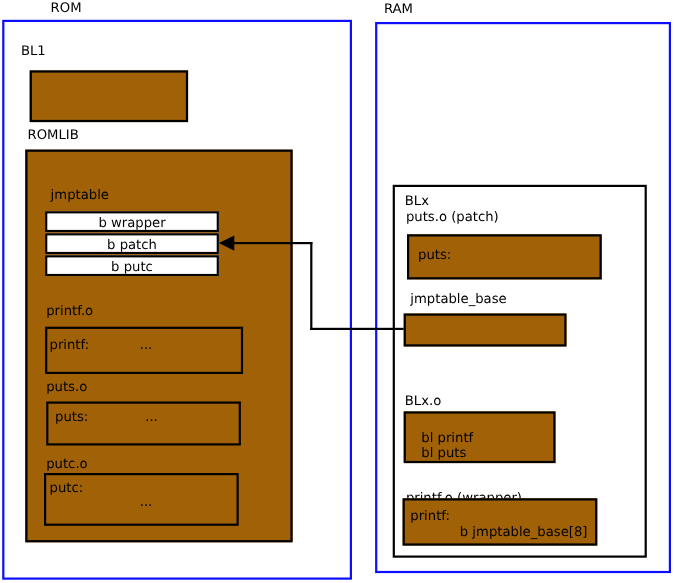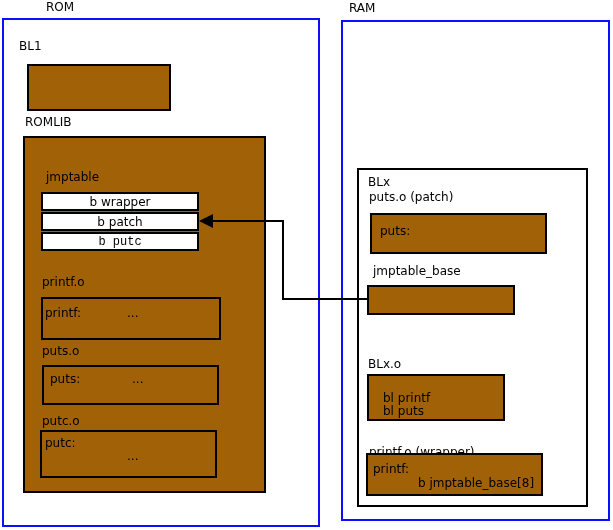--- a/index.html
+++ b/index.html
@@ -44,21 +44,21 @@
   <div class="lbl" style="left:25px; top:116px;">ROMLIB</div>
   <div class="bbox" style="left:23px; top:136px; width:243px; height:357px;"></div>
 
   <div class="lbl" style="left:46px; top:171px;">jmptable</div>
   <div class="jrow" style="left:41px; top:192px; width:158px; height:19px;">
     <span>b wrapper</span>
   </div>
   <div class="jrow" style="left:41px; top:212px; width:158px; height:19px;">
     <span>b patch</span>
   </div>
-  <div class="jrow" style="left:41px; top:232px; width:158px; height:19px;font-family:Liberation Mono, monospace;">
+  <div class="jrow" style="left:41px; top:232px; width:158px; height:19px;">
     <span>b putc</span>
   </div>
 
   <div class="lbl" style="left:42px; top:276px;">printf.o</div>
   <div class="bbox" style="left:41px; top:297px; width:180px; height:43px;">
     <span class="inner" style="left:2px; top:8px;">printf:</span>
     <span class="inner" style="left:84px; top:8px;">...</span>
   </div>
 
   <div class="lbl" style="left:42px; top:345px;">puts.o</div>

